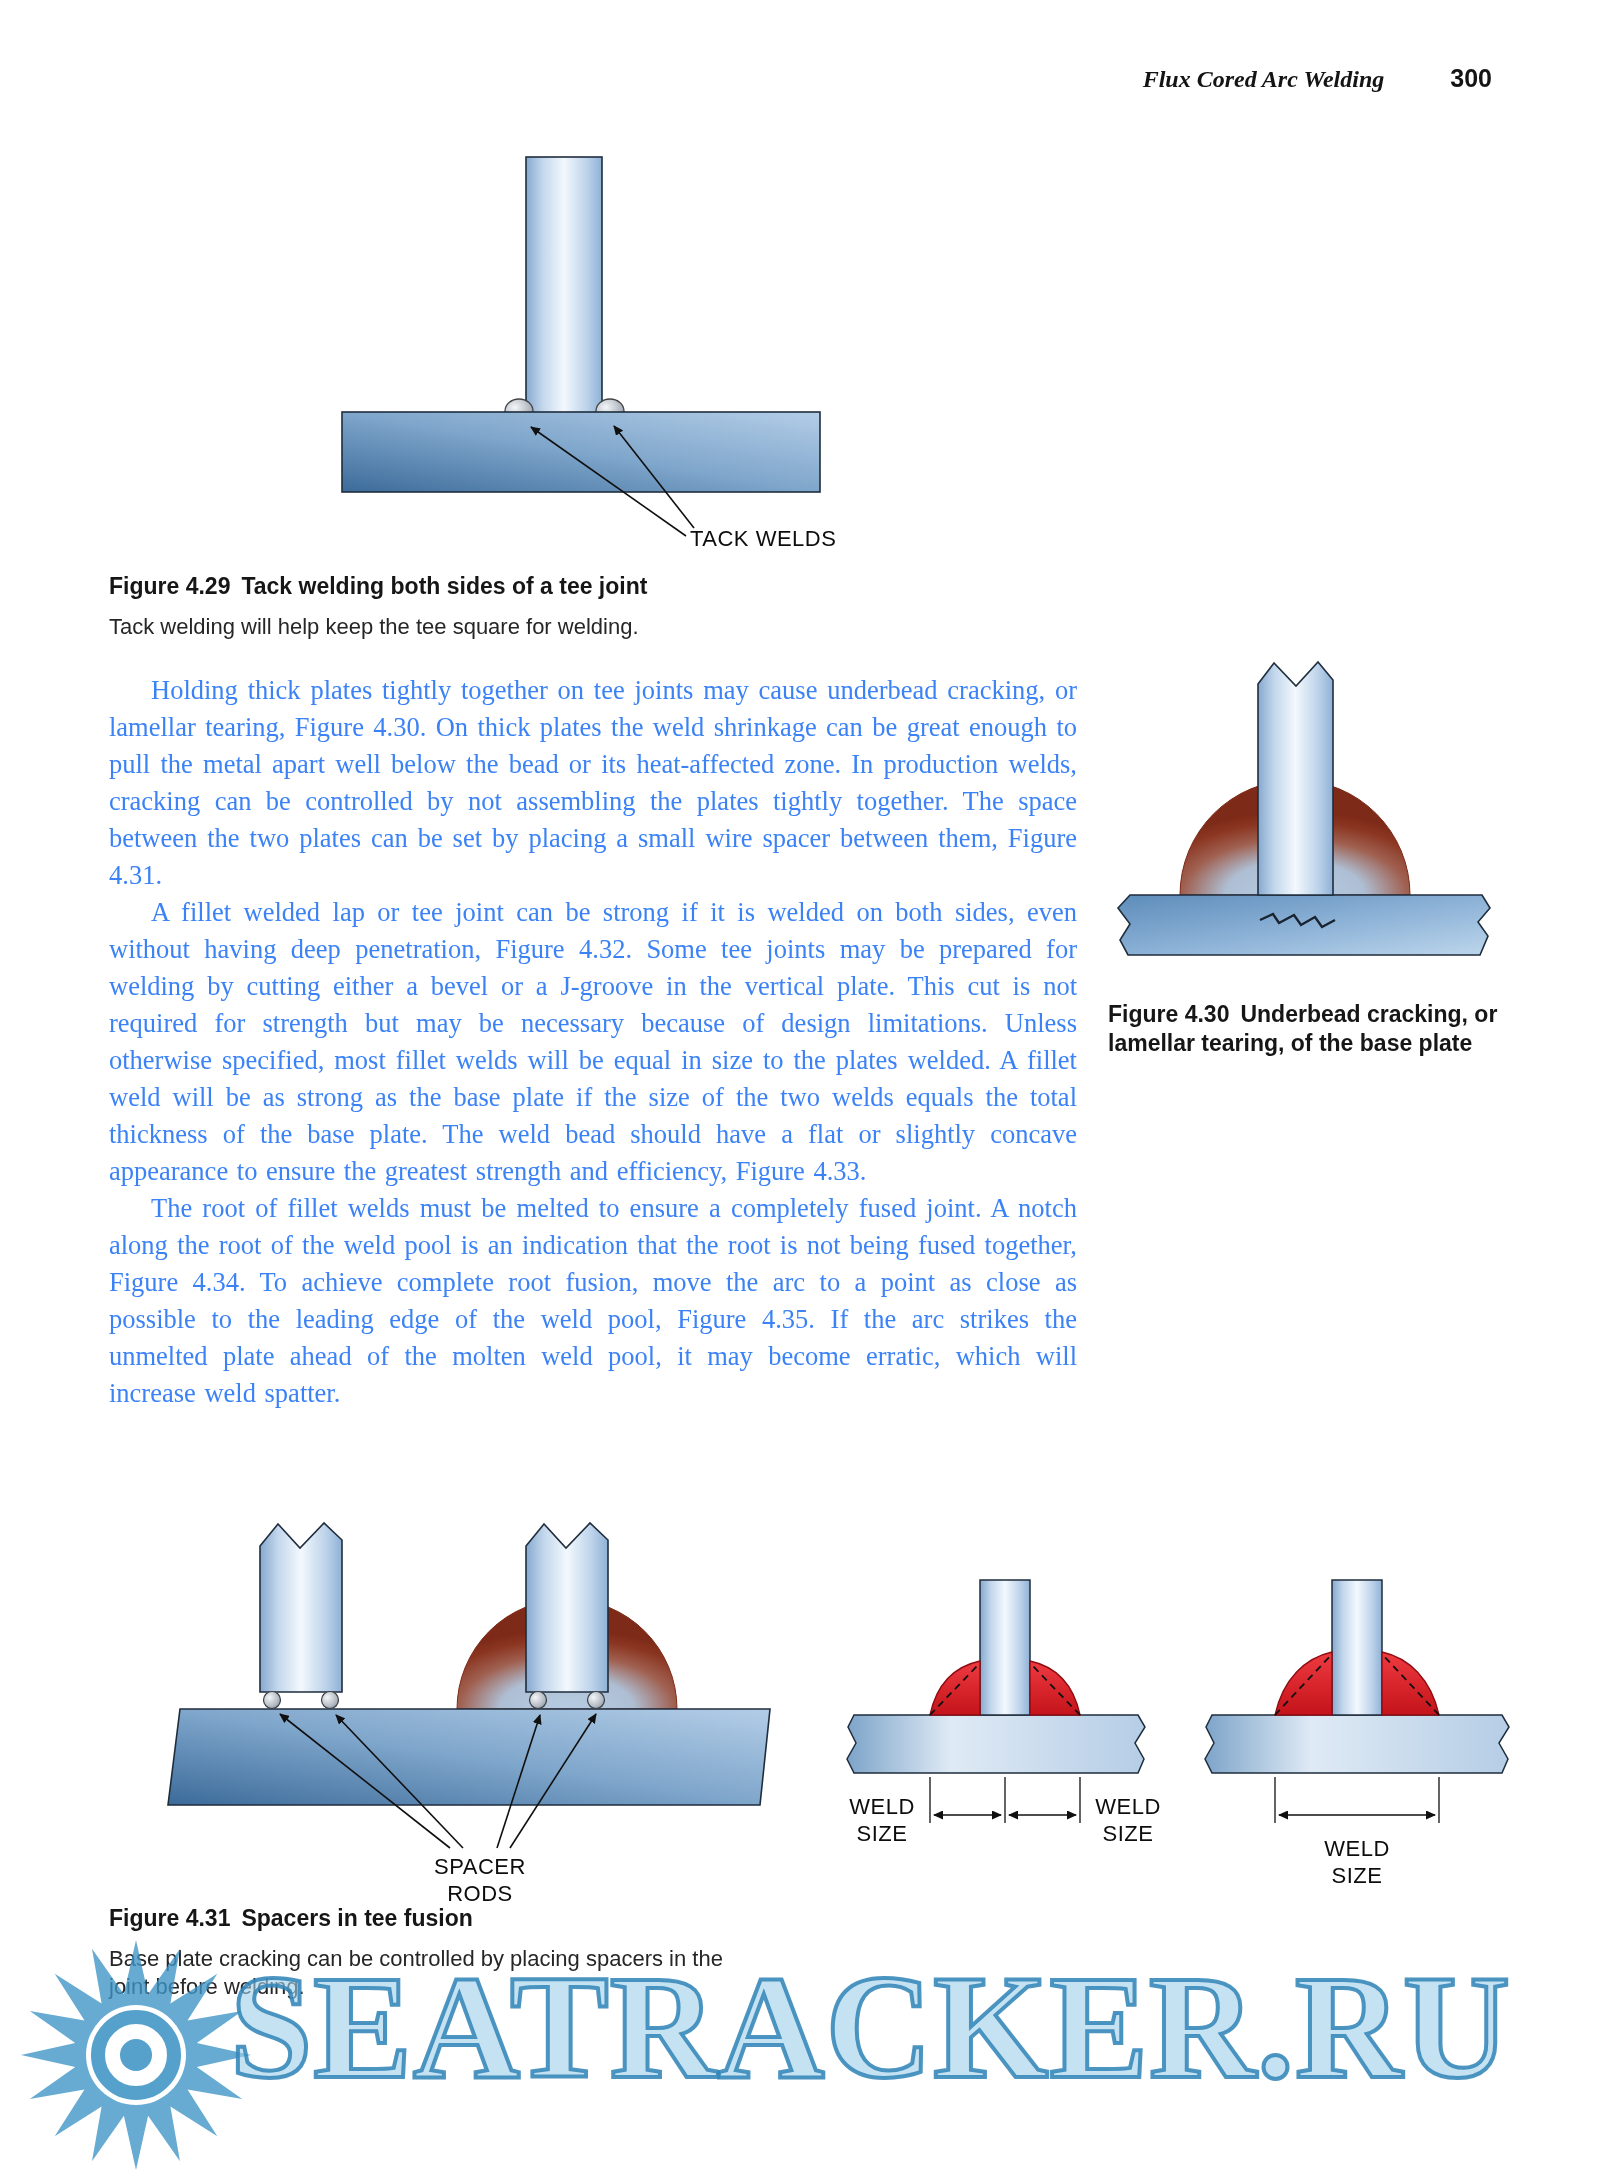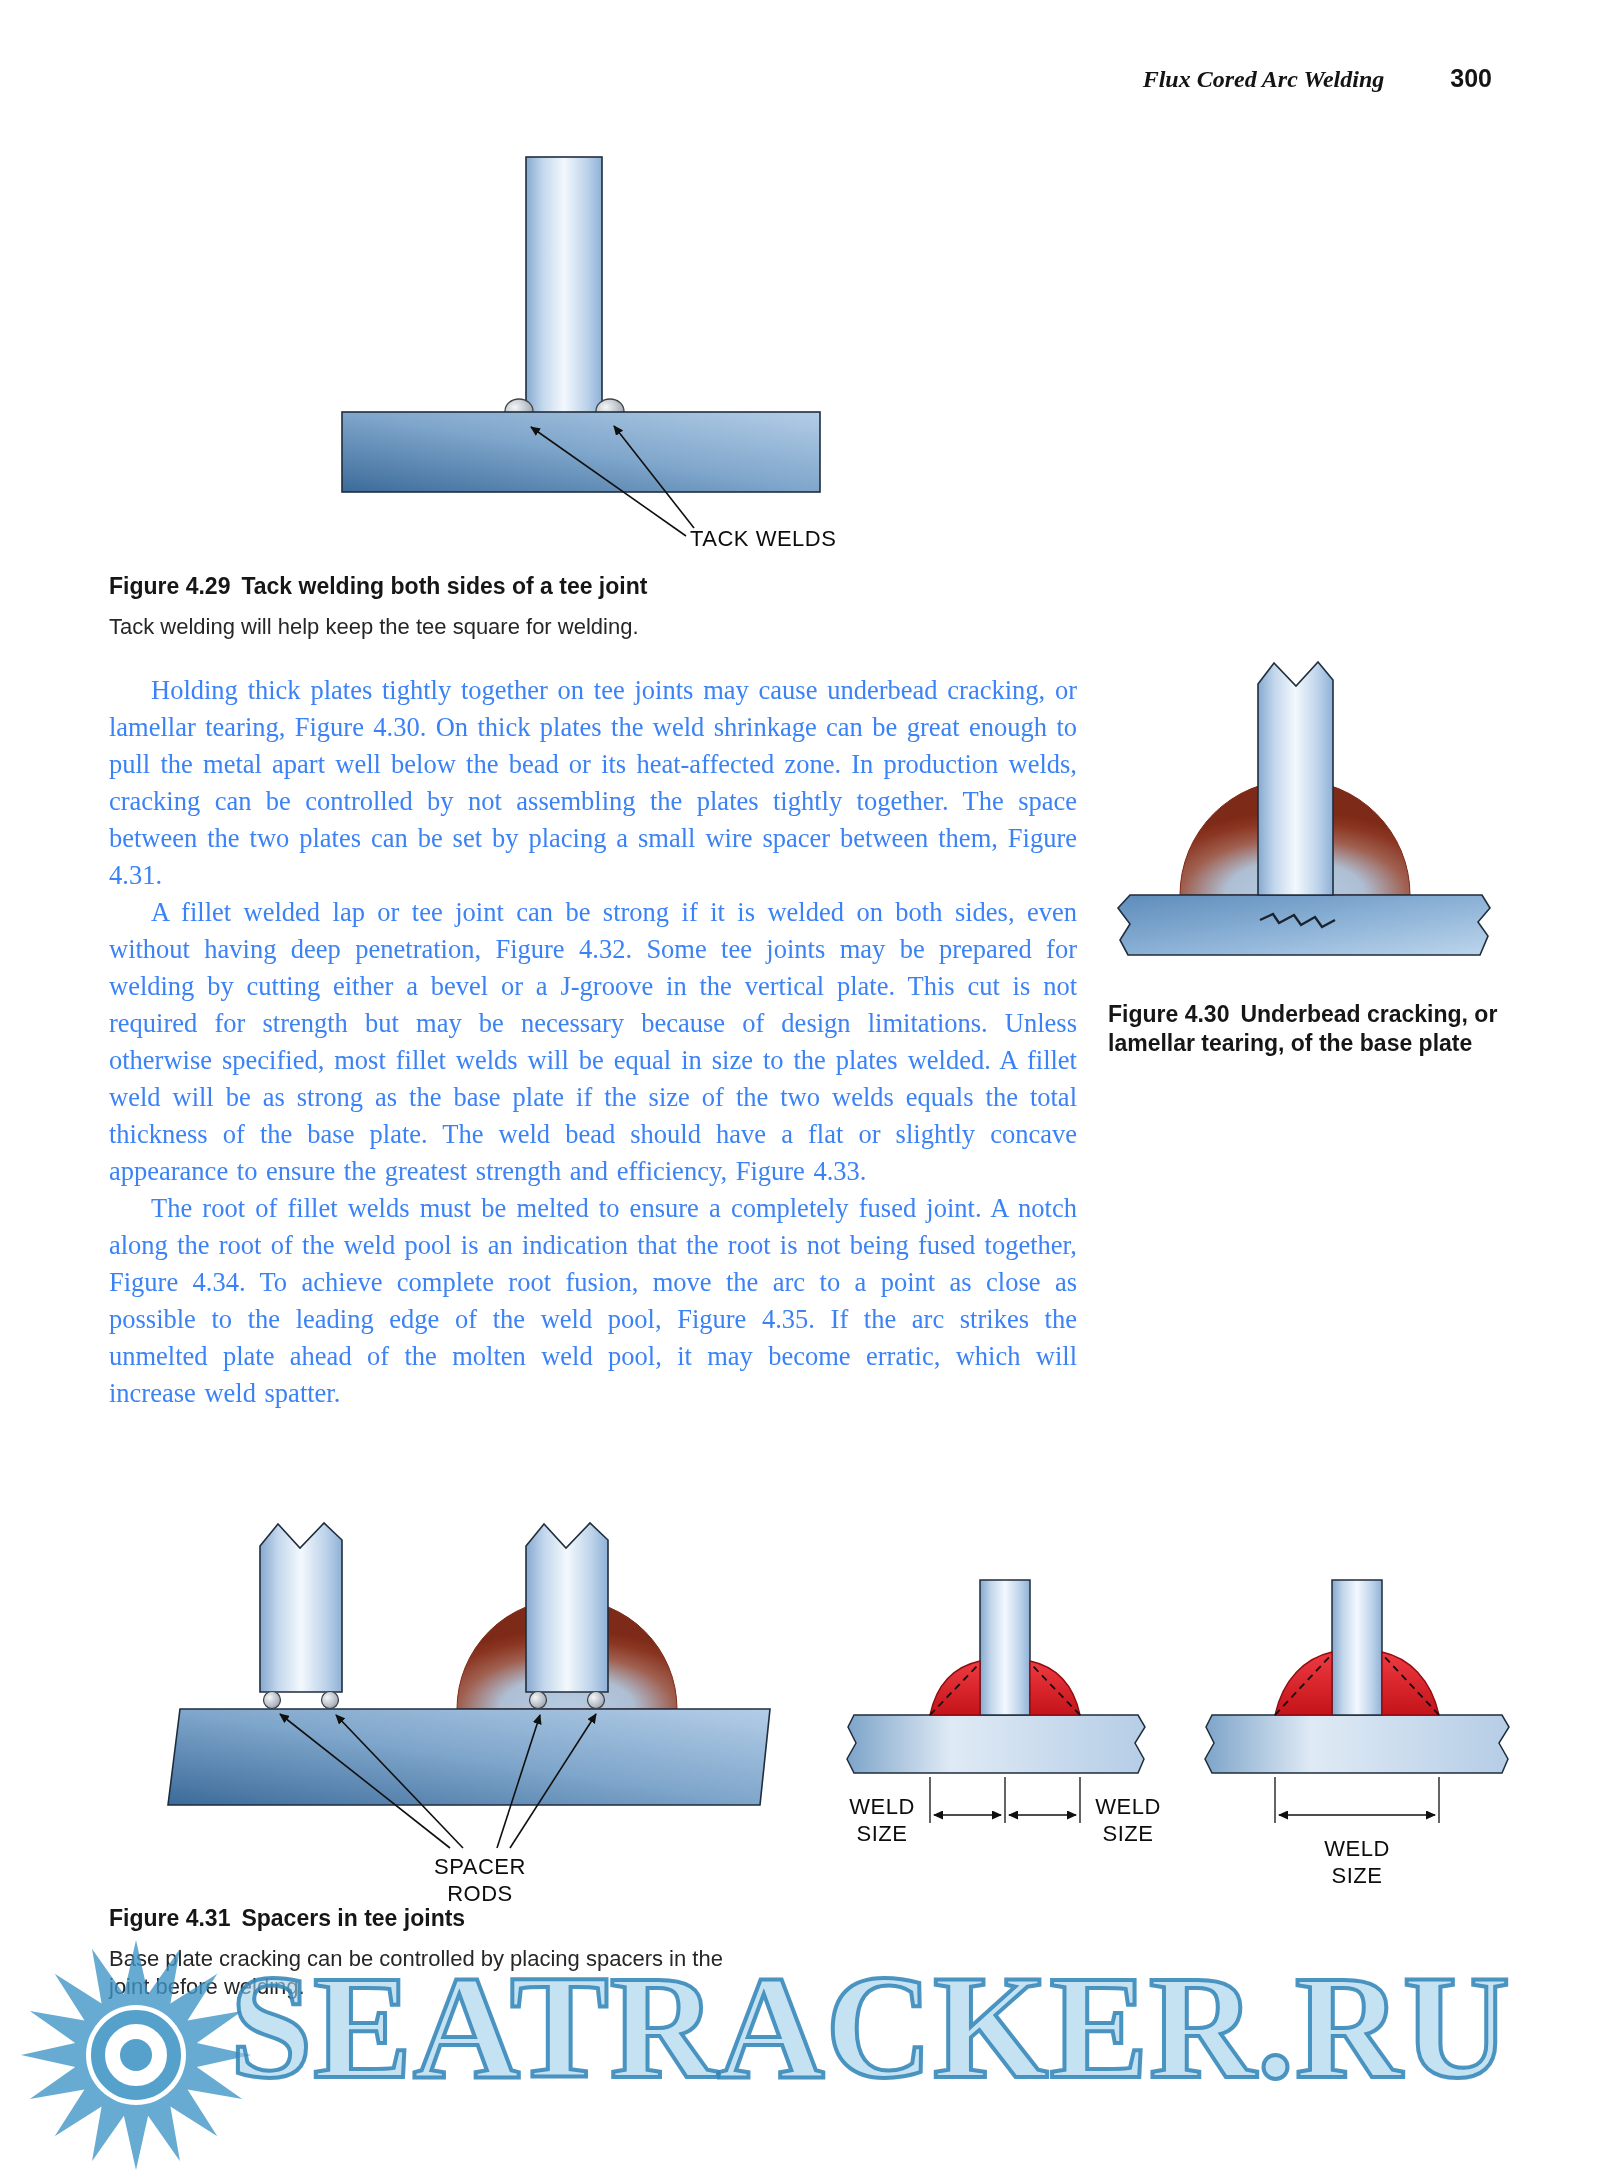--- a/index.html
+++ b/index.html
@@ -202,21 +202,21 @@
     <circle cx="446" cy="200" r="8.5" fill="url(#rg-rod)" stroke="#3a3f46" stroke-width="1.2"></circle>
     <line x1="300" y1="348" x2="130" y2="214" stroke="#101010" stroke-width="1.6" marker-end="url(#arrowhead)"></line>
     <line x1="313" y1="348" x2="186" y2="215" stroke="#101010" stroke-width="1.6" marker-end="url(#arrowhead)"></line>
     <line x1="347" y1="348" x2="390" y2="215" stroke="#101010" stroke-width="1.6" marker-end="url(#arrowhead)"></line>
     <line x1="360" y1="348" x2="446" y2="214" stroke="#101010" stroke-width="1.6" marker-end="url(#arrowhead)"></line>
     <text x="330" y="374" text-anchor="middle" class="diagram-label">SPACER</text>
     <text x="330" y="401" text-anchor="middle" class="diagram-label">RODS</text>
   </svg>
 
   <div class="caption" style="left:109px; top:1904px; width:648px;">
-    <div class="fig-line"><span class="fig-num">Figure 4.31</span><span>Spacers in tee joints</span></div>
+    <div class="fig-line"><span class="fig-num">Figure 4.31</span><span>Spacers in tee fusion</span></div>
     <div class="fig-desc">Base plate cracking can be controlled by placing spacers in the joint before welding.</div>
   </div>
 
   <svg class="fig" style="left:830px; top:1565px;" width="720" height="330" viewBox="0 0 720 330">
 
     <path d="M24,150 L308,150 L315,162 L305,178 L314,194 L308,208 L24,208 L17,194 L26,178 L18,162 Z" fill="url(#lg-hplate-light)" stroke="#1f2d3d" stroke-width="1.5"></path>
     <rect x="150" y="15" width="50" height="135" fill="url(#lg-vplate)" stroke="#1f2d3d" stroke-width="1.5"></rect>
     <path d="M100,150 C106,122 122,102 150,96 L150,150 Z" fill="url(#lg-weld)" stroke="#8e0d12" stroke-width="1.4"></path>
     <path d="M250,150 C244,122 228,102 200,96 L200,150 Z" fill="url(#lg-weld)" stroke="#8e0d12" stroke-width="1.4"></path>
     <path d="M100,150 L150,98" fill="none" stroke="#101010" stroke-width="1.8" stroke-dasharray="7 5"></path>

